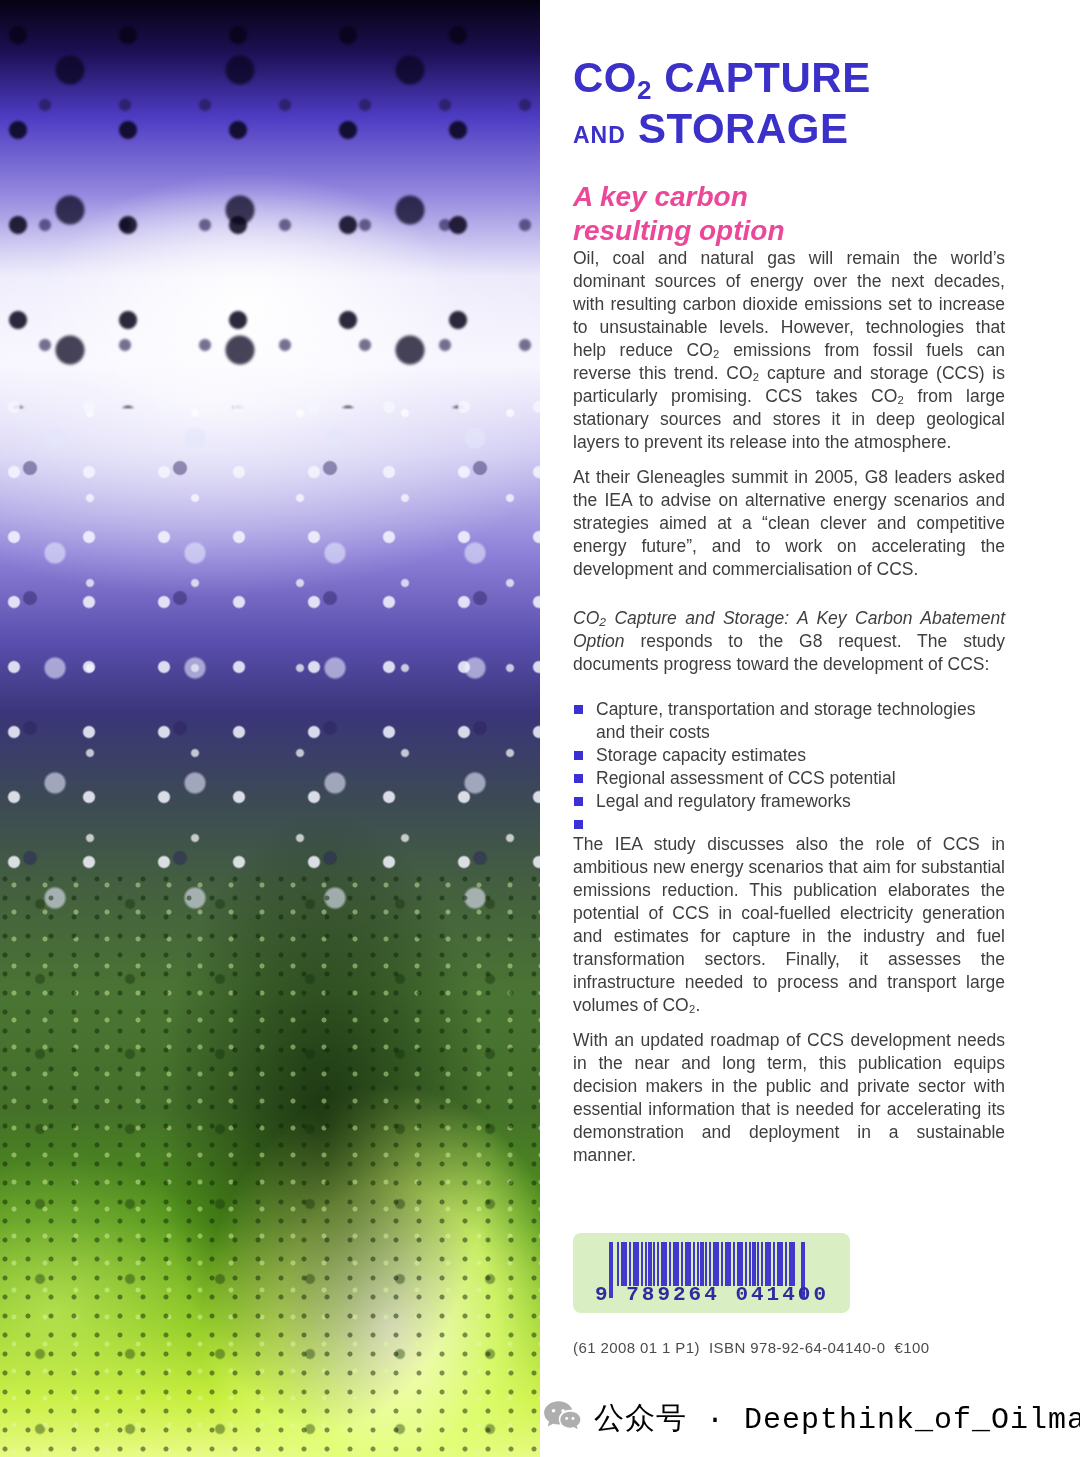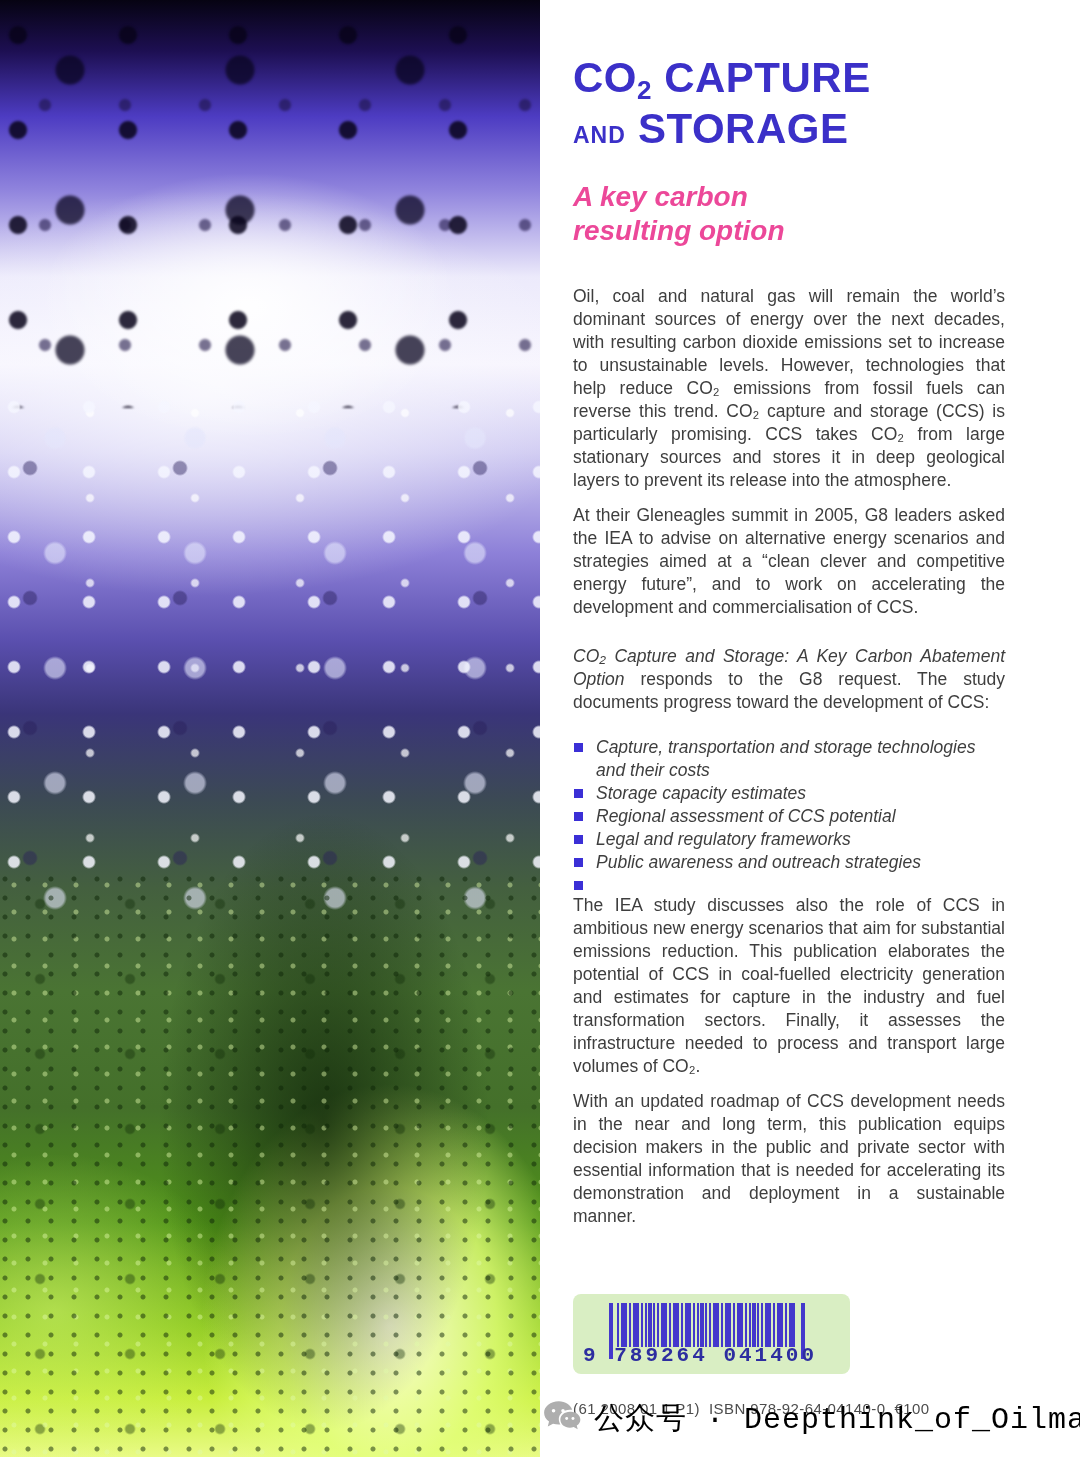--- a/index.html
+++ b/index.html
@@ -69,25 +69,25 @@
   .subtitle {
     margin: 28px 0 0 0; color: #ec4899;
     font-style: italic; font-weight: 700;
     font-size: 28px; line-height: 1.2;
   }
 
   .body {
     font-size: 17.5px; line-height: 23px; color: #3e3e3e;
     text-align: justify; margin: 0 0 12px 0;
   }
-  .first-body { margin-top: 38px; }
+  .first-body { }
   .p3 { margin: 26px 0 22px 0; }
   .ital { font-style: italic; }
 
-  .bullets { list-style: none; margin: 0 0 20px 0; padding: 0; font-style: italic; }
+  .bullets { list-style: none; margin: 0 0 20px 0; padding: 0; }
   .bullets li {
     position: relative; padding-left: 23px;
     font-size: 17.5px; line-height: 23px; color: #3e3e3e;
   }
   .bullet-square {
     position: absolute; left: 1px; top: 7px;
     width: 9px; height: 9px; background: #3b2fd6;
   }
   .p4 { }
   .p5 { margin-bottom: 0; }
@@ -106,21 +106,21 @@
   }
   .bars::before, .bars::after {
     content: ""; position: absolute; top: 0; width: 4px; height: 56px; background: #4338cc;
   }
   .bars::before { left: -8px; }
   .bars::after { right: -8px; }
   .barcode-number {
     position: absolute; left: 10px; top: 50px; width: 258px;
     font-family: "Liberation Mono", monospace;
     font-weight: 700; font-size: 21px; letter-spacing: 3px;
-    color: #2d2da0; white-space: nowrap;
+    color: #2d2da0; white-space: nowrap; text-align: center;
   }
 
   .isbn-line {
     margin-top: 26px; font-size: 15px; color: #4c4c4c; letter-spacing: 0.4px;
     white-space: pre;
   }
 
   
   .watermark {
     position: absolute; left: 542px; top: 1398px;
@@ -158,21 +158,21 @@
 
       <p class="body">At their Gleneagles summit in 2005, G8 leaders asked the IEA to advise on alternative energy scenarios and strategies aimed at a “clean clever and competitive energy future”, and to work on accelerating the development and commercialisation of CCS.</p>
 
       <p class="body p3"><span class="ital">CO₂ Capture and Storage: A Key Carbon Abatement Option</span><span> responds to the G8 request. The study documents progress toward the development of CCS:</span></p>
 
       <ul class="bullets">
         <li><span class="bullet-square"></span><span>Capture, transportation and storage technologies and their costs</span></li>
         <li><span class="bullet-square"></span><span>Storage capacity estimates</span></li>
         <li><span class="bullet-square"></span><span>Regional assessment of CCS potential</span></li>
         <li><span class="bullet-square"></span><span>Legal and regulatory frameworks</span></li>
-        <li><span class="bullet-square"></span><span>Public awareness and outreach strategies</span></li>
+        <li><span class="bullet-square"></span></li>
         <li><span class="bullet-square"></span></li>
       </ul>
 
       <p class="body p4">The IEA study discusses also the role of CCS in ambitious new energy scenarios that aim for substantial emissions reduction. This publication elaborates the potential of CCS in coal-fuelled electricity generation and estimates for capture in the industry and fuel transformation sectors. Finally, it assesses the infrastructure needed to process and transport large volumes of CO₂.</p>
 
       <p class="body p5">With an updated roadmap of CCS development needs in the near and long term, this publication equips decision makers in the public and private sector with essential information that is needed for accelerating its demonstration and deployment in a sustainable manner.</p>
 
       <div class="barcode-box">
         <div class="bars"></div>
         <div class="barcode-number">9 789264 041400</div>

